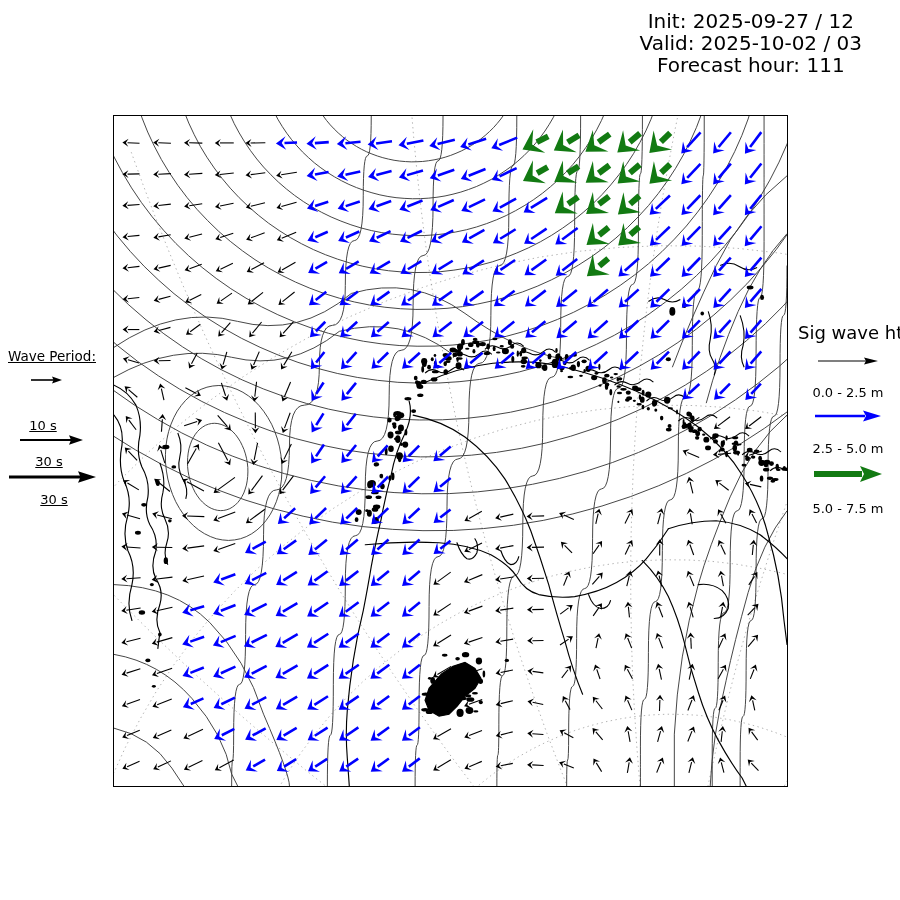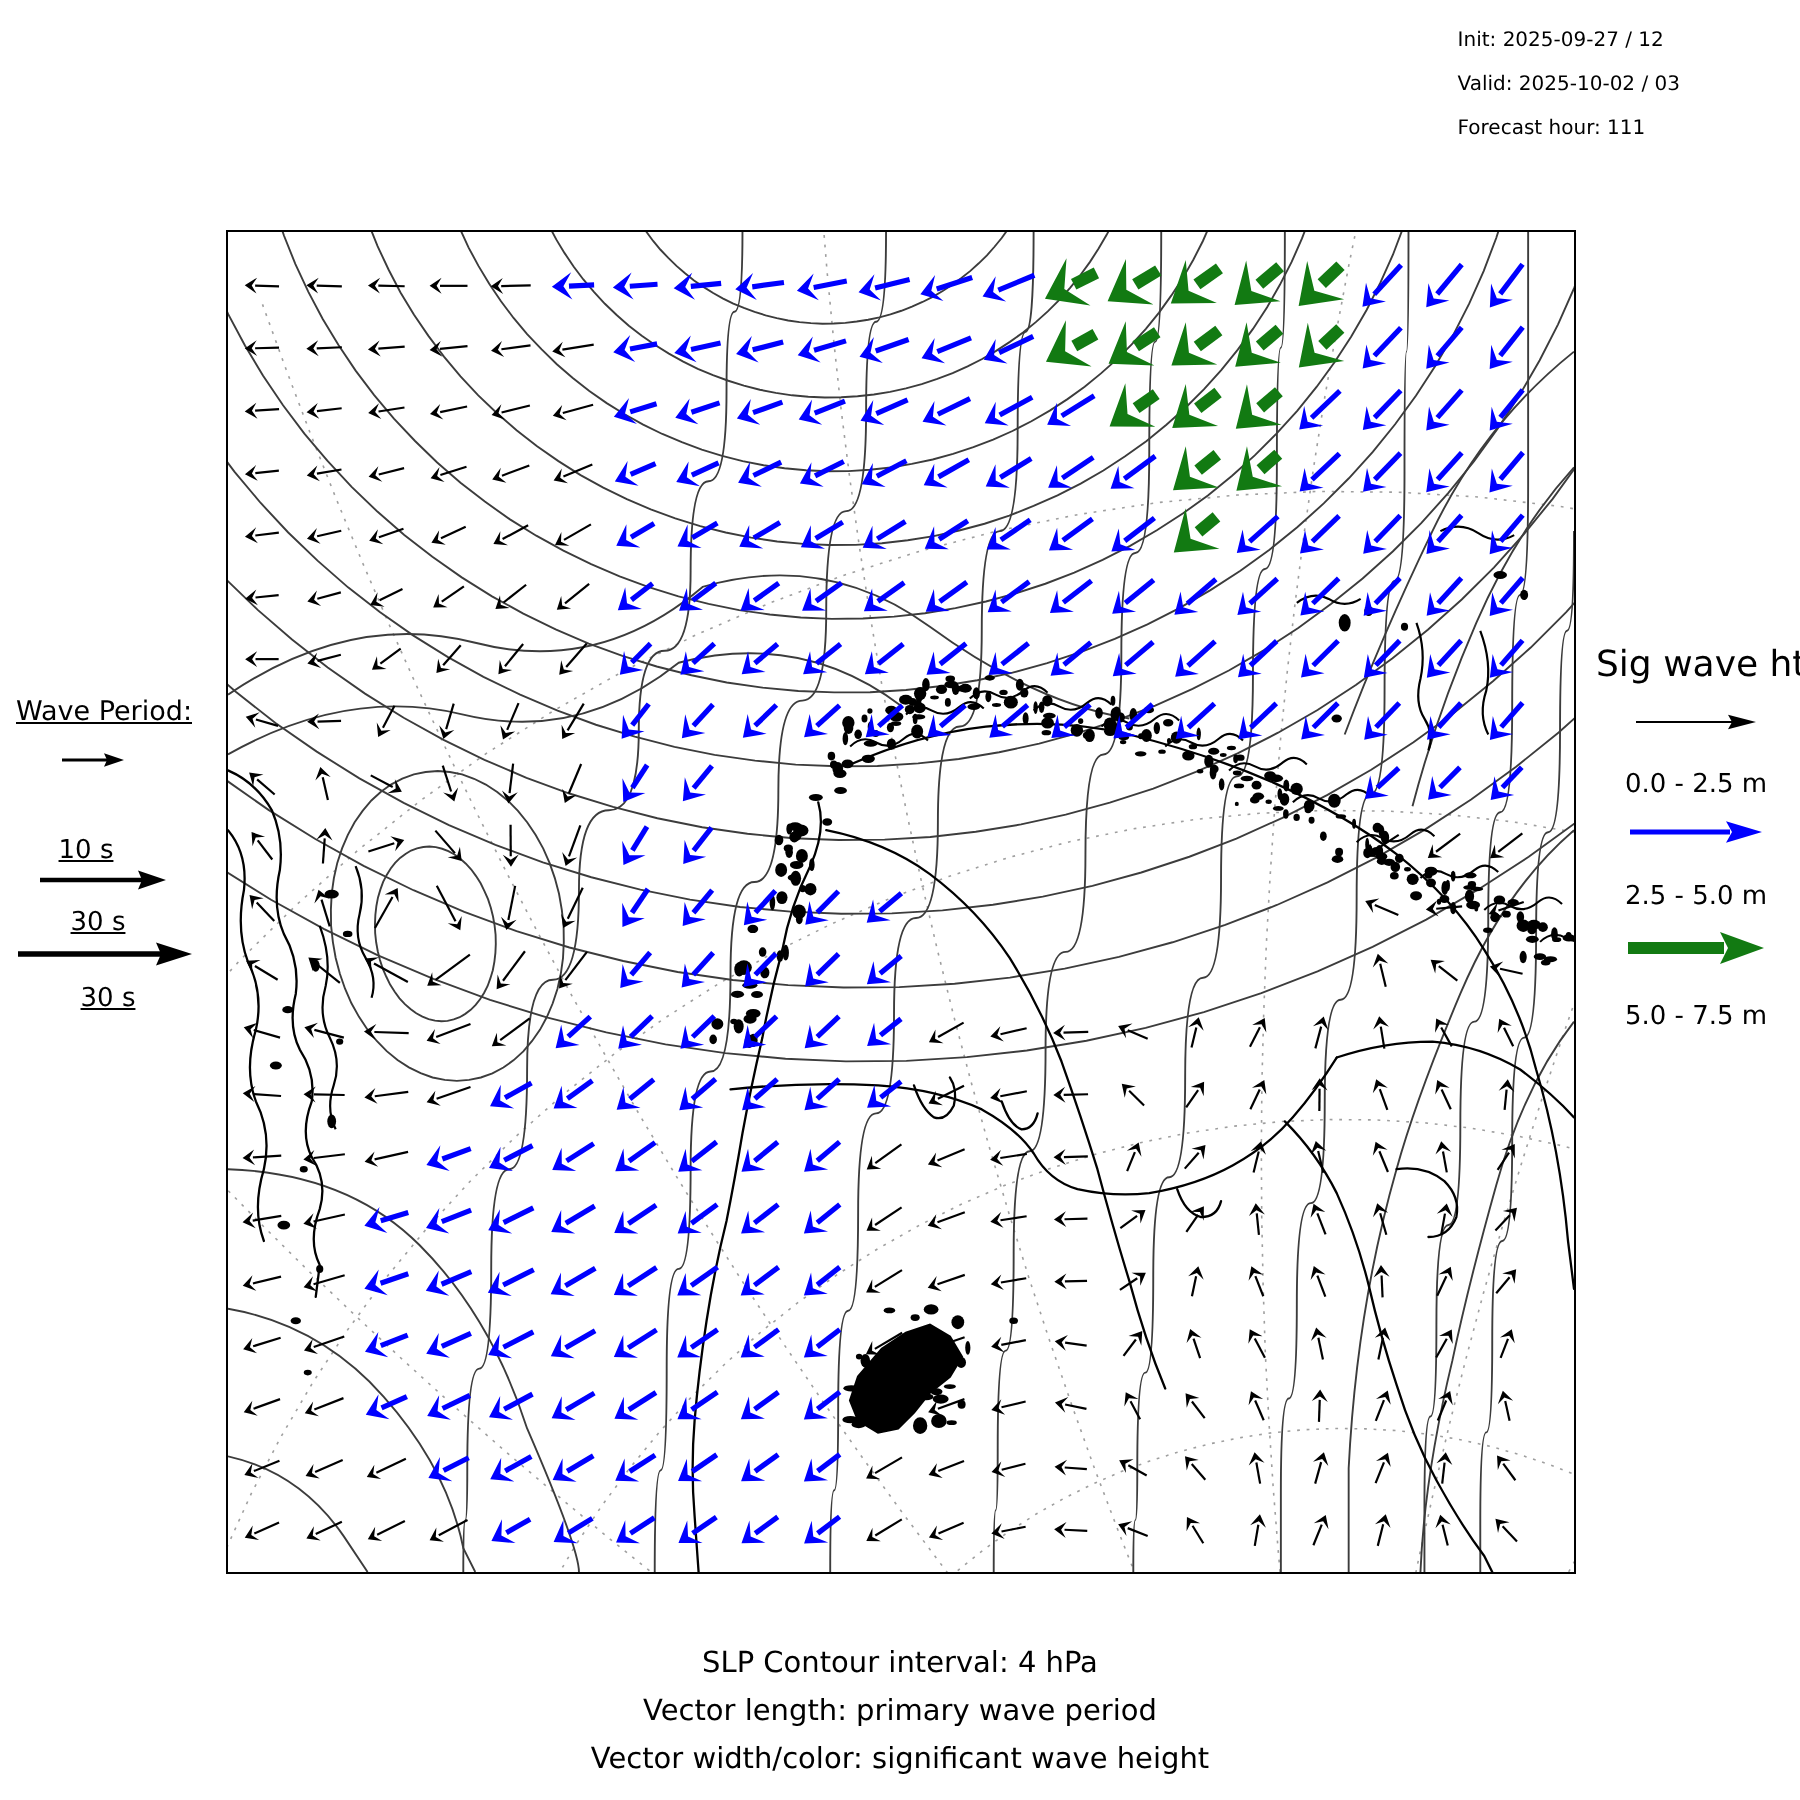--- a/index.html
+++ b/index.html
@@ -28,25 +28,25 @@
   .header-left {
     position: absolute;
     left: 43px;
     top: 29px;
     font-size: 14.5px;
     line-height: 22px;
     white-space: nowrap;
   }
   .header-right {
     position: absolute;
-    right: 60px;
+    right: 38px;
     top: 10px;
-    font-size: 10px;
+    font-size: 20px;
     line-height: 22px;
-    text-align: left;
+    text-align: center;
     white-space: nowrap;
   }
   .header-line { display: block; }
 
   
   #map-panel {
     position: absolute;
     left: 113px;
     top: 115px;
     width: 675px;
@@ -1348,19 +1348,14 @@
           <line x1="576.6" y1="658.9" x2="579.3" y2="648.1" stroke="#000000" stroke-width="1.1"></line>
           <polygon points="580.6,643.1 583.0,649.9 579.7,646.5 575.2,648.0" fill="#000000"></polygon>
           <line x1="611.7" y1="658.7" x2="609.1" y2="648.3" stroke="#000000" stroke-width="1.1"></line>
           <polygon points="607.9,643.3 613.2,648.2 608.7,646.7 605.5,650.1" fill="#000000"></polygon>
           <line x1="646.4" y1="656.7" x2="639.2" y2="649.1" stroke="#000000" stroke-width="1.1"></line>
           <polygon points="635.6,645.3 642.7,647.0 638.0,647.9 636.9,652.5" fill="#000000"></polygon>
         </g>
     </svg>
   </div>
 
-  <div id="caption">
-    <span class="caption-line">SLP Contour interval: 4 hPa</span>
-    <span class="caption-line">Vector length: primary wave period</span>
-    <span class="caption-line">Vector width/color: significant wave height</span>
-  </div>
 
 </div>
 
 </body></html>

